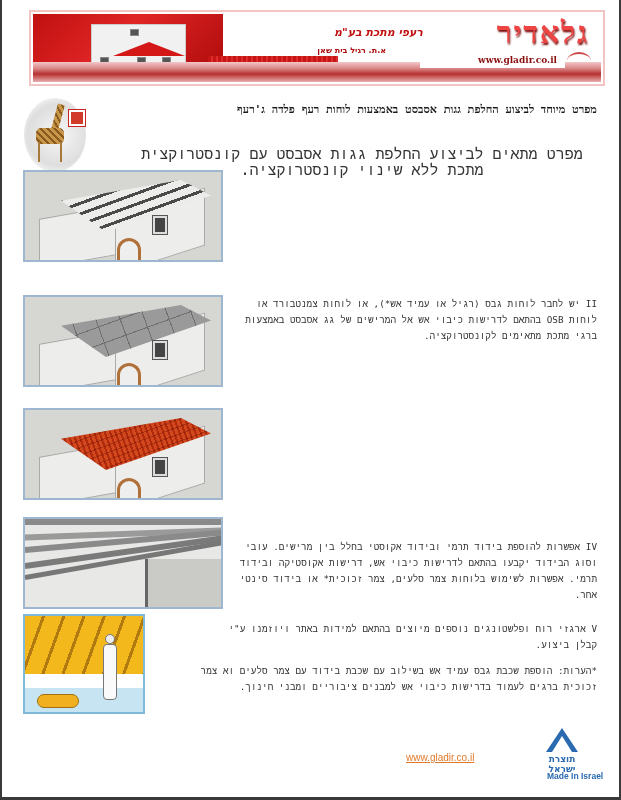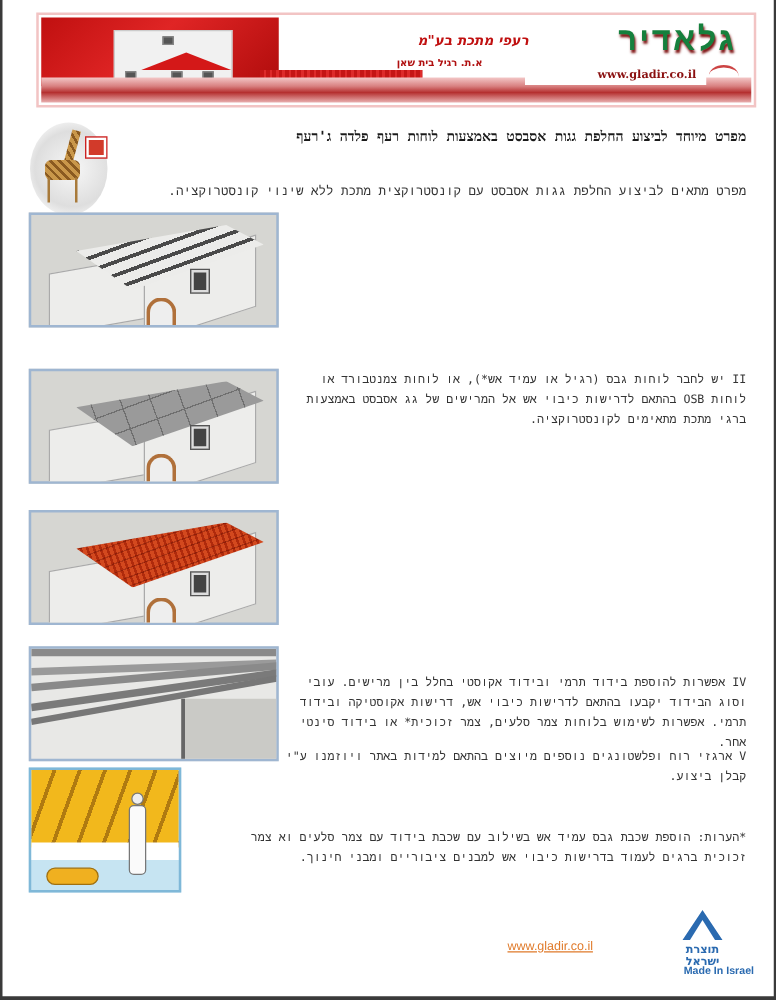--- a/index.html
+++ b/index.html
@@ -32,22 +32,22 @@
   .banner-roof-mid {
     position: absolute; left: 175px; top: 42px; width: 130px; height: 22px;
     background: repeating-linear-gradient(90deg, #c51515 0 3px, #dd2a2a 3px 5px);
   }
   .banner-wave {
     position: absolute; left: 0; bottom: 0; width: 100%; height: 20px;
     background: linear-gradient(180deg, #f3c7c7 0%, #d88080 35%, #b53030 60%, #e9b0b0 100%);
   }
   .banner-logo {
     position: absolute; right: 12px; top: 2px;
-    font-family: Liberation Sans, sans-serif; font-weight: bold; font-size: 26px;
-    color: #15803d; direction: rtl; text-shadow: 1px 2px 2px #7a0a0a; letter-spacing: 2px;
+    font-family: Liberation Serif, serif; font-weight: bold; font-size: 30px;
+    color: #ef4444; direction: rtl; text-shadow: 1px 2px 2px #7a0a0a; letter-spacing: 2px;
   }
   .banner-tagline {
     position: absolute; right: 178px; top: 12px;
     font-family: "DejaVu Sans", sans-serif; font-weight: bold; font-style: italic; font-size: 11px;
     color: #c01010; direction: rtl;
   }
   .banner-sub {
     position: absolute; right: 215px; top: 32px;
     font-family: "DejaVu Sans", sans-serif; font-weight: bold; font-size: 8px; color: #b01010; direction: rtl;
   }
@@ -84,22 +84,22 @@
     background: #d23a2a; border: 2px solid #fff; outline: 1px solid #c22;
   }
   .heading {
     position: absolute; right: 22px; top: 100px; width: 500px;
     direction: rtl; text-align: right;
     font-family: "DejaVu Sans Mono", monospace; font-weight: bold; font-size: 11.2px;
     line-height: 19px; color: #1a1a1a;
   }
   .intro {
     position: absolute; right: 22px; top: 146px; width: 470px;
-    direction: rtl; text-align: right;
-    font-size: 10px; line-height: 16px; color: #333;
+    direction: rtl; text-align: center;
+    font-size: 15px; line-height: 16px; color: #333;
   }
 
   
   .section-img {
     position: absolute; left: 21px; width: 200px;
     border: 2px solid #9fb6d1; background: #d6d6d2; overflow: hidden;
   }
   .section-text {
     position: absolute; right: 22px; width: 370px;
     direction: rtl; text-align: right;
@@ -217,21 +217,21 @@
     <span>אפשרות להוספת בידוד תרמי ובידוד אקוסטי בחלל בין מרישים. עובי וסוג הבידוד יקבעו בהתאם לדרישות כיבוי אש, דרישות אקוסטיקה ובידוד תרמי. אפשרות לשימוש בלוחות צמר סלעים, צמר זכוכית* או בידוד סינטי אחר.</span>
   </div>
 
   <div class="section-img" style="top:614px;width:122px;height:100px;border-color:#7fb8d8;background:#c6e4f2;">
     <div style="position:absolute;left:0;top:0;width:100%;height:62px;background:repeating-linear-gradient(110deg,#f2b81c 0 16px,#b07a10 16px 19px);"></div>
     <div style="position:absolute;left:0;top:58px;width:100%;height:14px;background:#fff;"></div>
     <div style="position:absolute;left:12px;top:78px;width:42px;height:14px;background:#f0b020;border-radius:7px;border:1px solid #a07010;"></div>
     <div style="position:absolute;left:78px;top:28px;width:14px;height:56px;background:#fafafa;border:1px solid #777;border-radius:4px;"></div>
     <div style="position:absolute;left:80px;top:18px;width:10px;height:10px;background:#eee;border:1px solid #777;border-radius:50%;"></div>
   </div>
-  <div class="section-text" style="top:598px;">
+  <div class="section-text" style="top:621px;">
     <span>V</span>
     <span>ארגזי רוח ופלשטונגים נוספים מיוצים בהתאם למידות באתר ויוזמנו ע"י קבלן ביצוע.</span>
   </div>
 
   <div class="section-text" style="top:663px;width:435px;">*הערות: הוספת שכבת גבס עמיד אש בשילוב עם שכבת בידוד עם צמר סלעים וא צמר זכוכית ברגים לעמוד בדרישות כיבוי אש למבנים ציבוריים ומבני חינוך.</div>
 
   <a class="footer-link">www.gladir.co.il</a>
   <svg class="made-logo" viewBox="0 0 40 50">
     <path d="M20 2 L4 26 L10 26 L20 10 L30 26 L36 26 Z" fill="#2a6ab0"></path>
     <text x="20" y="36" text-anchor="middle" font-size="9" font-weight="bold" fill="#2a6ab0" font-family="DejaVu Sans, sans-serif">תוצרת</text>

